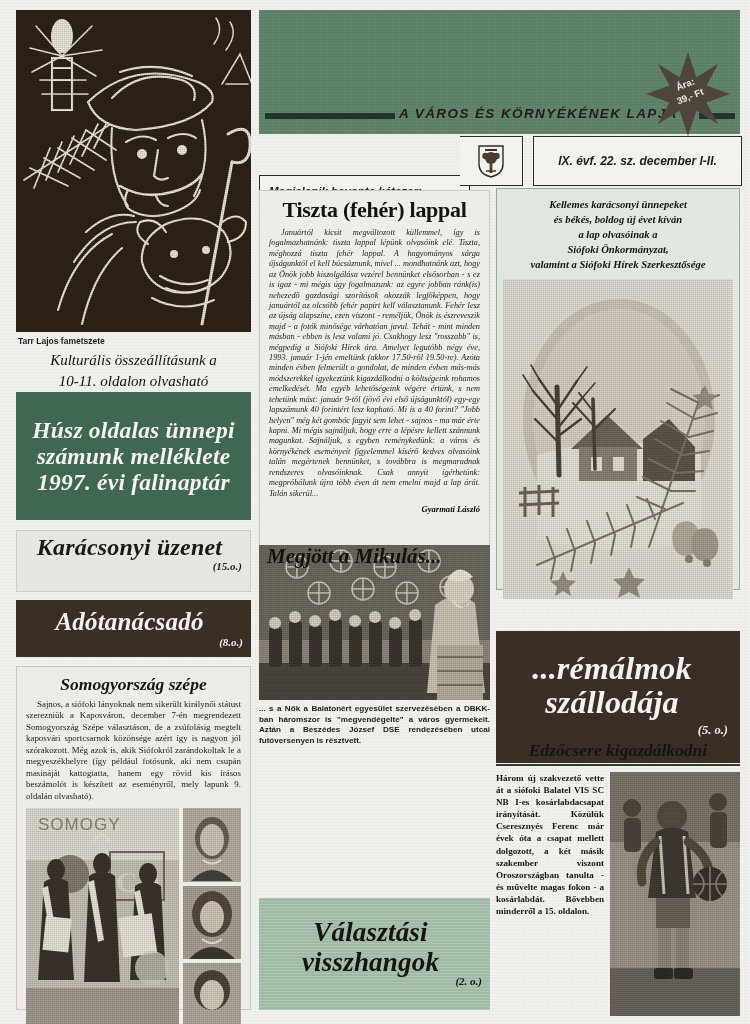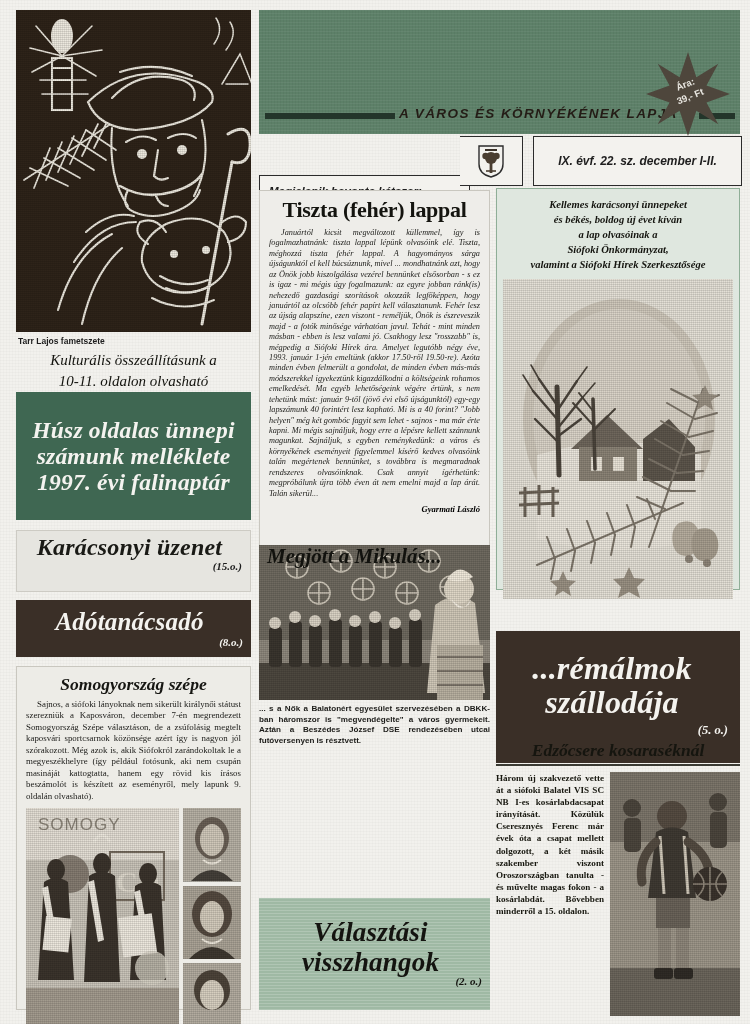--- a/index.html
+++ b/index.html
@@ -475,21 +475,21 @@
       </svg>
       <div class="noise"></div>
     </div>
   </div>
 
   <div class="col darkbox" id="remal">
     <div class="hl">...rémálmok szállodája</div>
     <span class="pageref">(5. o.)</span>
   </div>
 
-  <div class="col" id="edzo">Edzőcsere kosaraséknál</div>
+  <div class="col" id="edzo">Edzőcsere kigazdálkodni</div>
   <div class="col" id="edzo-rule"></div>
 
   <div class="col" id="edzo-body">
     <div id="edzo-text">Három új szakvezető vette át a siófoki Balatel VIS SC NB I-es kosárlabdacsapat irányítását. Közülük Cseresznyés Ferenc már évek óta a csapat mellett dolgozott, a két másik szakember viszont Oroszországban tanulta - és művelte magas fokon - a kosárlabdát. Bővebben minderről a 15. oldalon.</div>
     <div class="photo" id="edzo-photo">
       <svg width="130" height="244" viewBox="0 0 130 244" preserveAspectRatio="none">
         <rect width="130" height="244" fill="#9d9689"></rect>
         <rect y="0" width="130" height="70" fill="#7d766b"></rect>
         <rect y="196" width="130" height="48" fill="#6c665c"></rect>
         <g fill="#4c463d">

